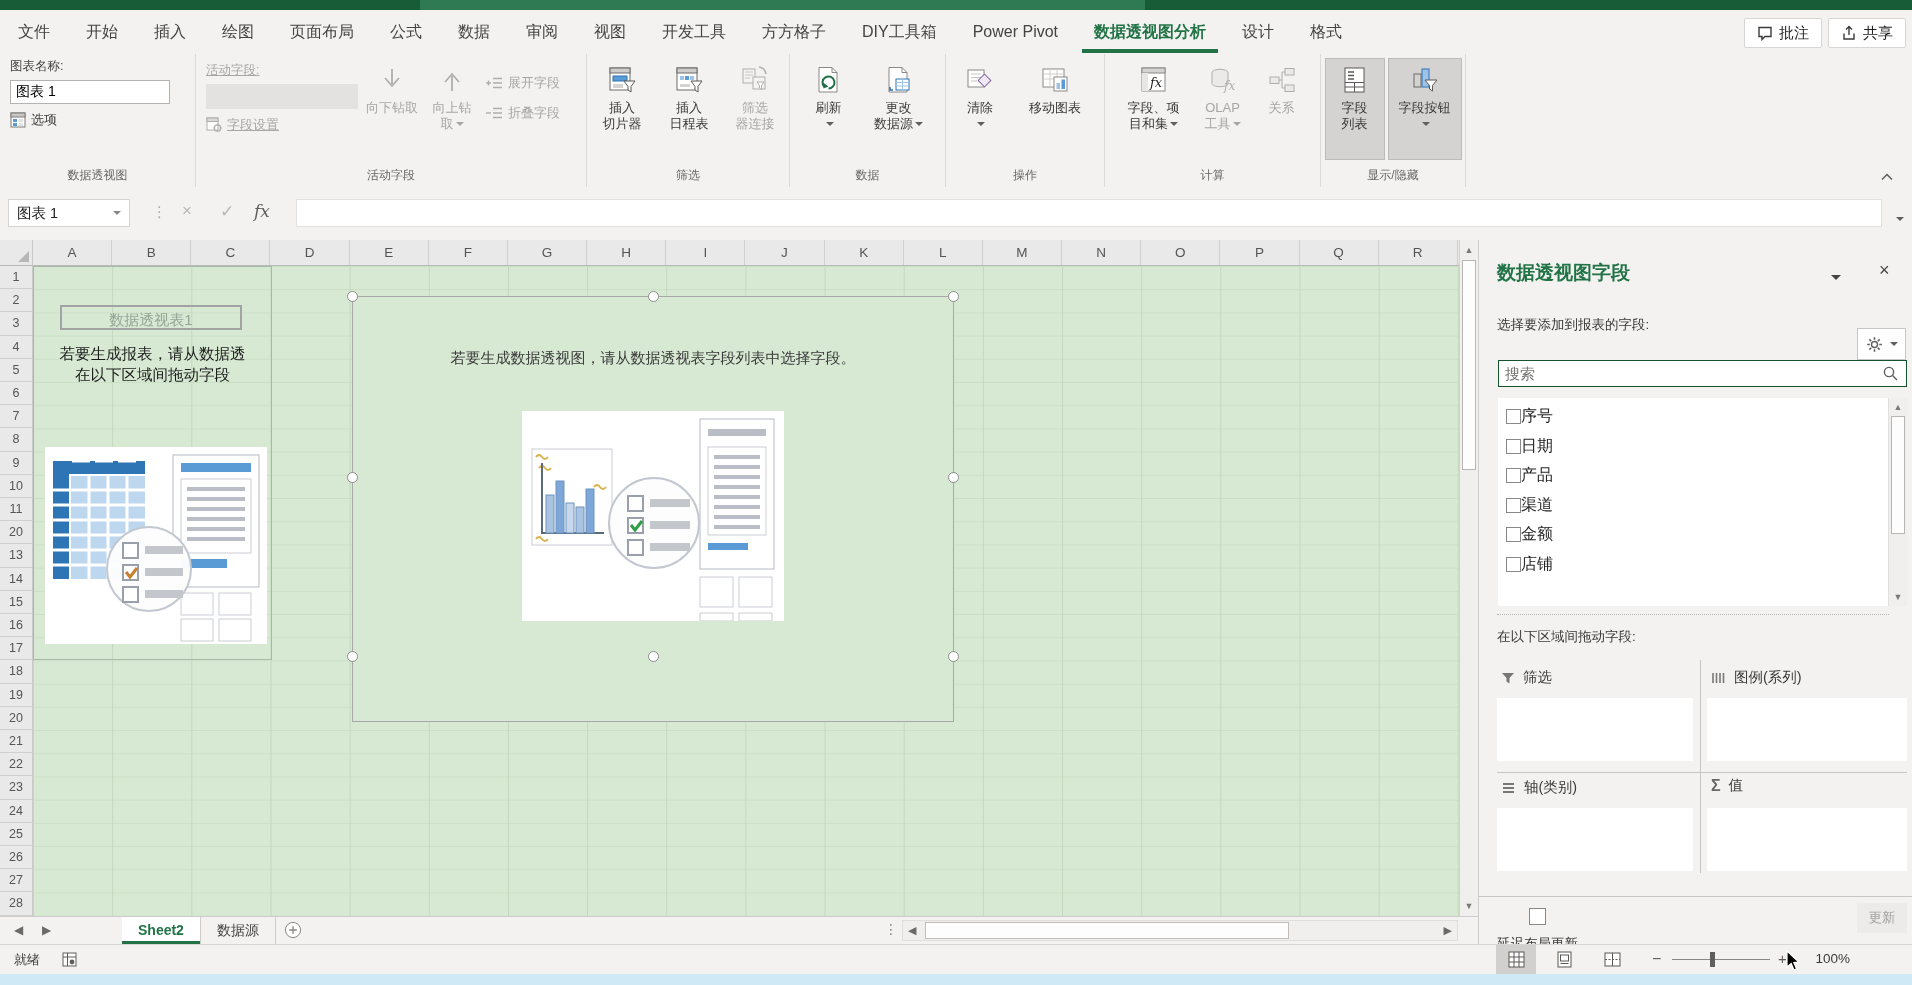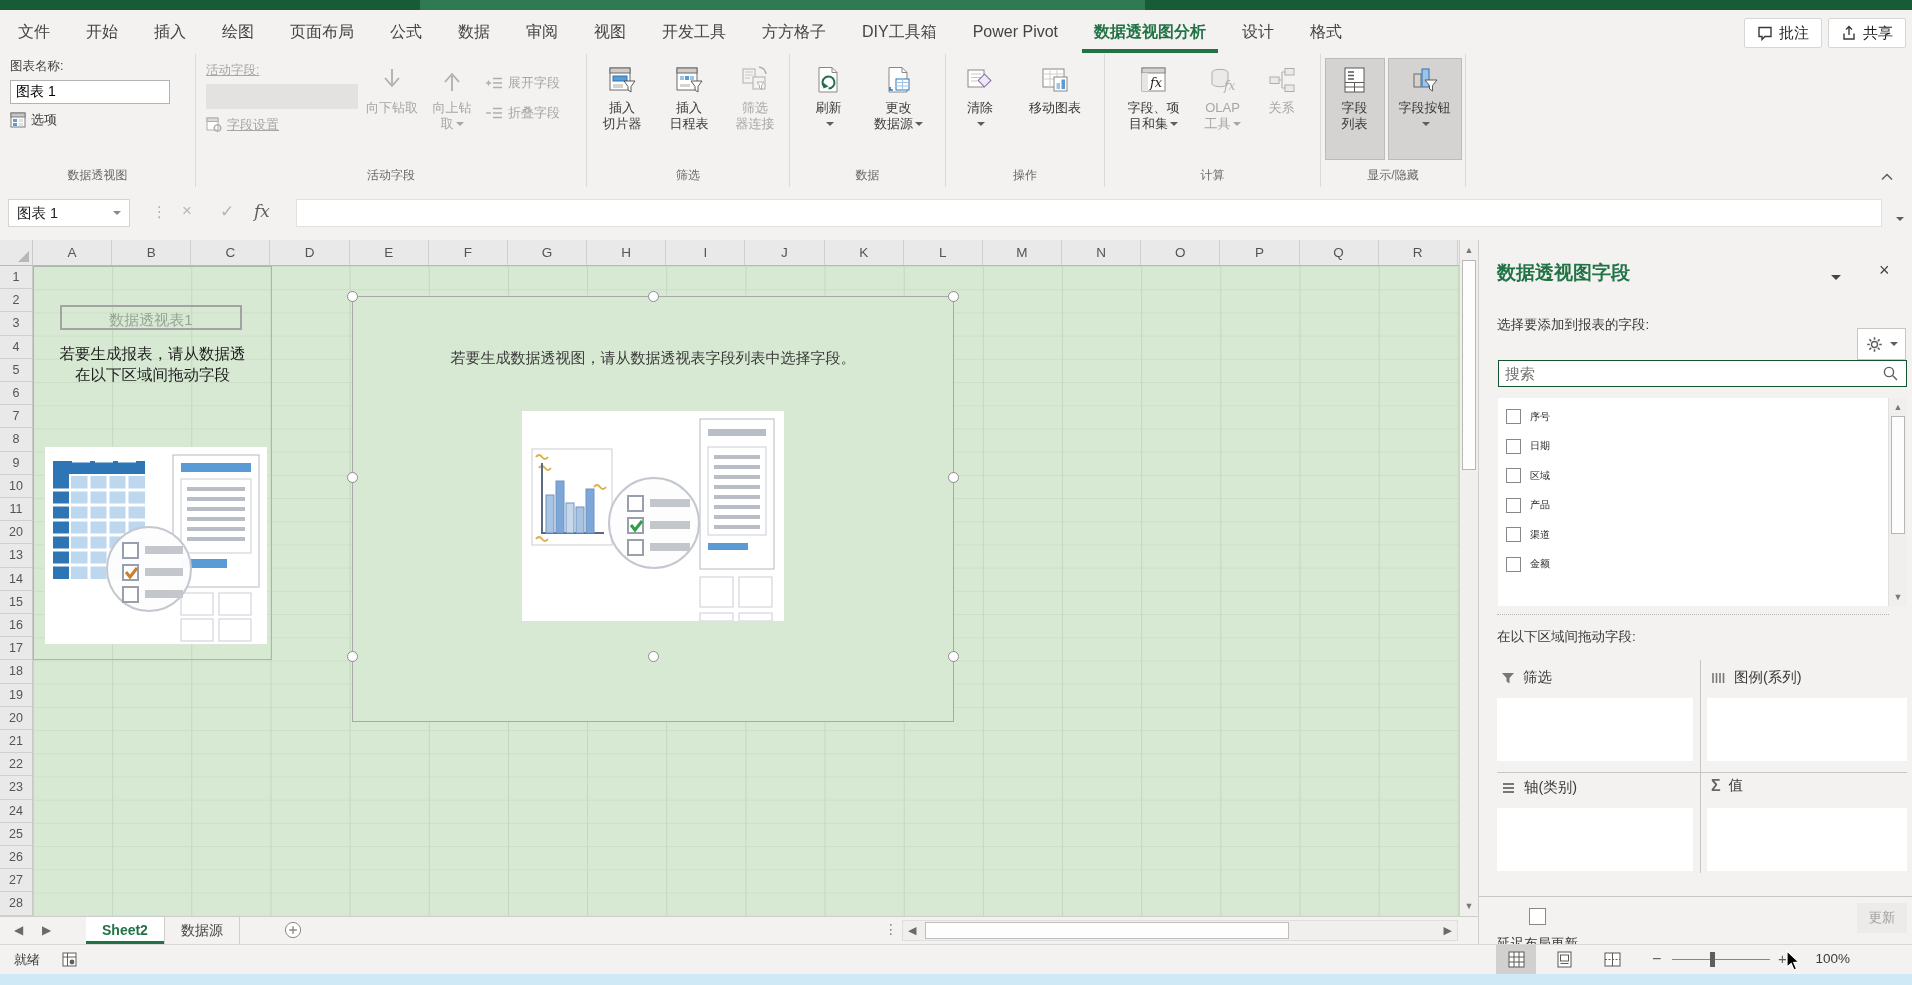--- a/index.html
+++ b/index.html
@@ -93,41 +93,41 @@
   .pgear{position:absolute;left:378px;top:88px;width:49px;height:32px;background:#fff;border:1px solid #c8c6c4;
          display:flex;align-items:center;justify-content:center;gap:5px;box-sizing:border-box;color:#605e5c;}
   .psearch{position:absolute;left:19px;top:120px;width:409px;height:27px;background:#fff;border:1px solid #14532d;
            box-sizing:border-box;display:flex;align-items:center;}
   .psearch input{border:0;outline:0;flex:1;font-size:15px;padding:0 6px;background:transparent;
            font-family:"Liberation Sans","DejaVu Sans",sans-serif;color:#1f1f1f;}
   .psearch input::placeholder{color:#767573;opacity:1;}
   .flist{position:absolute;left:19px;top:158px;width:409px;height:208px;background:#fff;overflow:hidden;padding-top:4px;box-sizing:border-box;}
   .fitem{display:flex;align-items:center;height:29.5px;padding-left:8px;}
   .cb{width:15px;height:15px;border:1px solid #8a8886;background:#fff;flex:none;box-sizing:border-box;}
-  .flabel{margin-left:9px;font-size:10px;color:#262626;}
+  .flabel{font-size:16px;color:#262626;}
   .lscroll{position:absolute;right:0;top:0;width:19px;height:208px;background:#f0efee;border-left:1px solid #e1dfdd;box-sizing:border-box;}
   .lthumb{position:absolute;left:2px;top:18px;width:14px;height:118px;background:#fdfdfd;border:1px solid #b8b6b4;box-sizing:border-box;}
   .pdot{position:absolute;left:18px;top:374px;width:392px;border-top:1px dotted #b8b6b4;}
   .pdrag{position:absolute;left:18px;top:388px;color:#3b3a39;}
   .zhead{position:absolute;display:flex;align-items:center;gap:8px;font-size:14.5px;color:#3b3a39;}
   .zbox{position:absolute;background:#fff;}
   .zvline{position:absolute;left:221px;top:420px;width:1px;height:213px;background:#c8c6c4;}
   .zhline{position:absolute;left:18px;top:532px;width:410px;height:1px;background:#c8c6c4;}
   .pbot{position:absolute;left:0;top:656px;width:434px;border-top:1px solid #c8c6c4;}
   .defer{position:absolute;left:18px;top:668px;display:flex;align-items:center;gap:10px;color:#3b3a39;flex-direction:column;}
   .defer .cb{width:17px;height:17px;}
   .updbtn{position:absolute;left:378px;top:663px;width:50px;height:30px;background:#edebea;color:#a6a4a2;
           text-align:center;line-height:30px;font-size:13.5px;}
   .sigma{font-size:16px;color:#696764;font-weight:bold;}
   
   .tabbar{position:absolute;left:0;top:916px;width:1478px;height:28px;background:#f3f2f1;border-top:1px solid #cfcdcb;box-sizing:border-box;}
   .tnav{position:absolute;top:6px;color:#6b6a68;font-size:12px;}
   .stabs{position:absolute;left:86px;top:0;height:27px;display:flex;}
   .stab{padding:0 16px;line-height:27px;font-size:14px;color:#444;border-right:1px solid #d0cecc;position:relative;}
-  .stab.active{background:#fff;color:#217346;font-weight:bold;}
+  .stab.active{background:#fff;color:#217346;font-weight:bold;margin-left:36px;}
   .stab.active::after{content:"";position:absolute;left:0;right:0;bottom:0;height:3px;background:#217346;}
   .addsheet{position:absolute;left:284px;top:4px;}
   .tdots{position:absolute;left:884px;top:4px;color:#8a8886;font-size:14px;}
   .hscroll{position:absolute;left:902px;top:3px;width:556px;height:21px;background:#f0efee;border:1px solid #e0deDC;box-sizing:border-box;}
   .hthumb{position:absolute;left:22px;top:1px;width:364px;height:17px;background:#fdfdfd;border:1px solid #c0bebc;box-sizing:border-box;}
   .harrow{position:absolute;top:3px;color:#6b6a68;font-size:11px;}
   
   .statusbar{position:absolute;left:0;top:944px;width:1912px;height:30px;background:#f3f2f1;border-top:1px solid #d8d6d4;box-sizing:border-box;}
   .sready{position:absolute;left:14px;top:6px;font-size:13px;color:#3b3a39;}
   .viewbtn{position:absolute;top:0;width:40px;height:29px;display:flex;align-items:center;justify-content:center;}
@@ -625,33 +625,33 @@
       <div class="fitem">
             <span class="cb"></span>
             <span class="flabel">序号</span>
           </div>
           <div class="fitem">
             <span class="cb"></span>
             <span class="flabel">日期</span>
           </div>
           <div class="fitem">
             <span class="cb"></span>
-            <span class="flabel">区域</span>
-          </div>
-          <div class="fitem">
-            <span class="cb"></span>
             <span class="flabel">产品</span>
           </div>
           <div class="fitem">
             <span class="cb"></span>
             <span class="flabel">渠道</span>
           </div>
           <div class="fitem">
             <span class="cb"></span>
             <span class="flabel">金额</span>
+          </div>
+          <div class="fitem">
+            <span class="cb"></span>
+            <span class="flabel">店铺</span>
           </div>
         </div>
       <div class="lscroll">
         <div class="sbtn" style="top:0">▲</div>
         <div class="lthumb"></div>
         <div class="sbtn" style="bottom:0">▼</div>
       </div>
     </div>
     <div class="pdot"></div>
     <div class="pdrag">在以下区域间拖动字段:</div>

